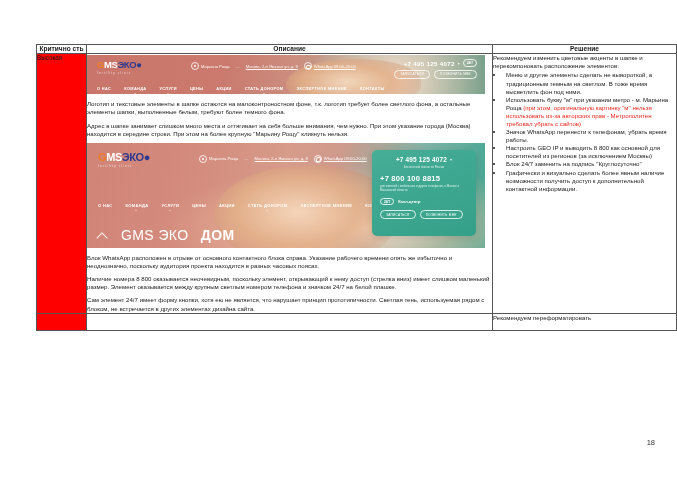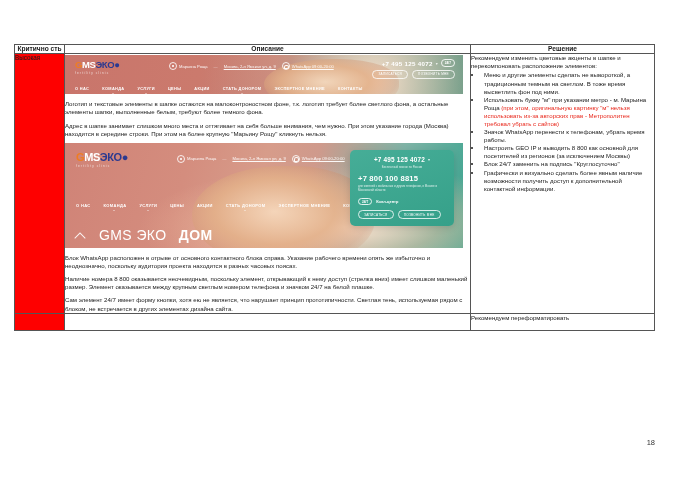--- a/index.html
+++ b/index.html
@@ -18,21 +18,21 @@
   .page {
     position: relative;
     width: 677px;
     height: 480px;
     background: #ffffff;
     box-sizing: border-box;
     padding: 0;
   }
   .page-inner {
     position: absolute;
-    left: 14px;
+    left: 36px;
     top: 44px;
     width: 640px;
   }
 
   
   table.audit {
     border-collapse: collapse;
     table-layout: fixed;
     width: 640px;
     font-size: 6.1px;
@@ -285,21 +285,21 @@
   }
 
   
   .contact-panel {
     position: absolute;
     right: 9px;
     top: 7px;
     width: 104px;
     background: linear-gradient(160deg, #46ad97 0%, #35a089 100%);
     border-radius: 5px;
-    padding: 6px 8px 7px 8px;
+    padding: 6px 8px 17px 8px;
     box-sizing: border-box;
     color: #fff;
     box-shadow: 0 2px 7px rgba(0,0,0,0.13);
   }
   .cp-num1 {
     font-size: 6.4px;
     font-weight: bold;
     letter-spacing: 0.2px;
     text-align: center;
     white-space: nowrap;

